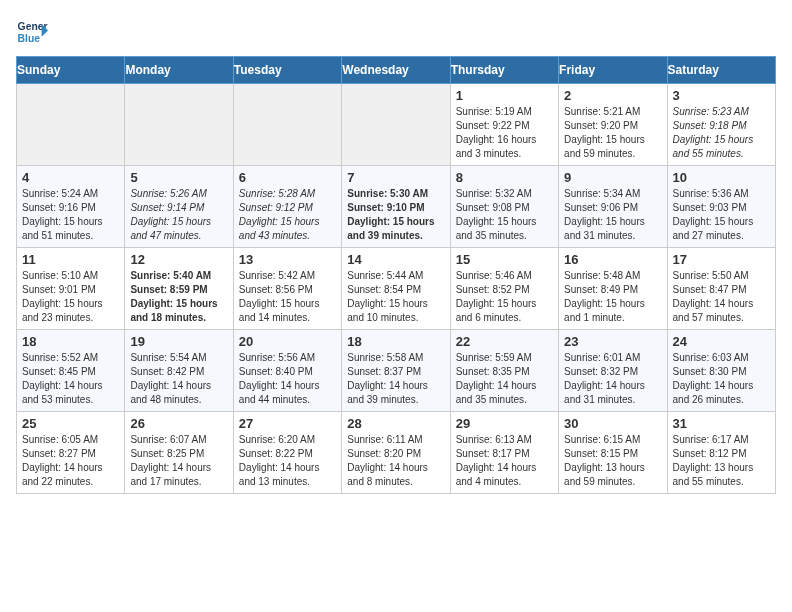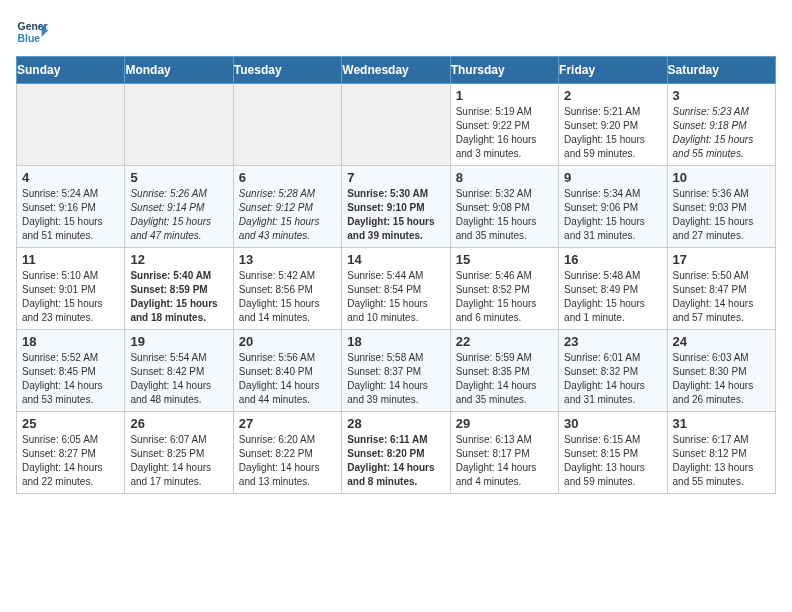--- a/index.html
+++ b/index.html
@@ -307,21 +307,21 @@
         </td>
         <td>
           <span class="day-num">27</span>
           <div class="day-info" style="white-space: pre-line;">Sunrise: 6:20 AM
 Sunset: 8:22 PM
 Daylight: 14 hours
 and 13 minutes.</div>
         </td>
         <td>
           <span class="day-num">28</span>
-          <div class="day-info" style="white-space: pre-line; font-weight: bold;">Sunrise: 6:11 AM
+          <div class="day-info" style="white-space: pre-line;">Sunrise: 6:11 AM
 Sunset: 8:20 PM
 Daylight: 14 hours
 and 8 minutes.</div>
         </td>
         <td>
           <span class="day-num">29</span>
           <div class="day-info" style="white-space: pre-line;">Sunrise: 6:13 AM
 Sunset: 8:17 PM
 Daylight: 14 hours
 and 4 minutes.</div>

